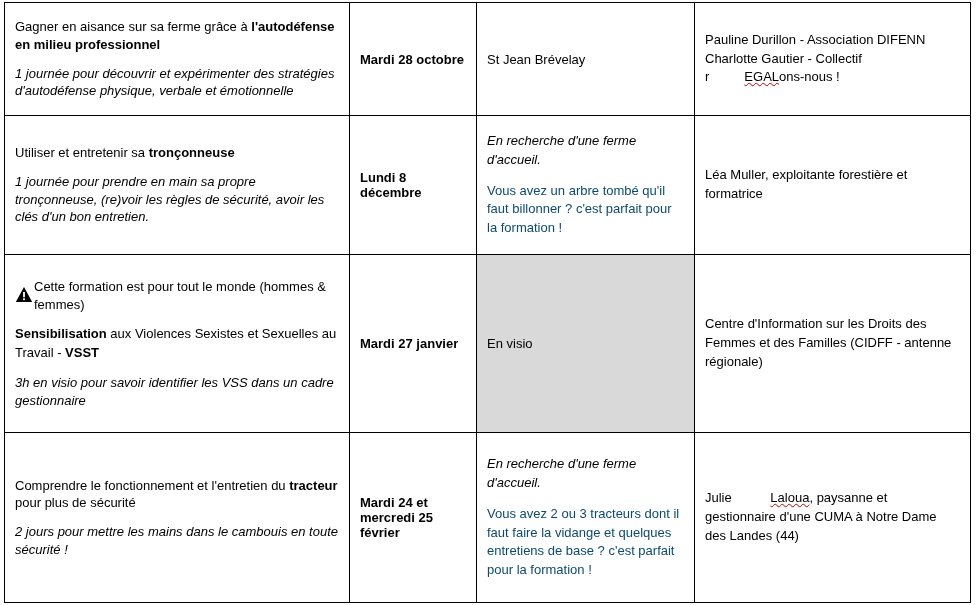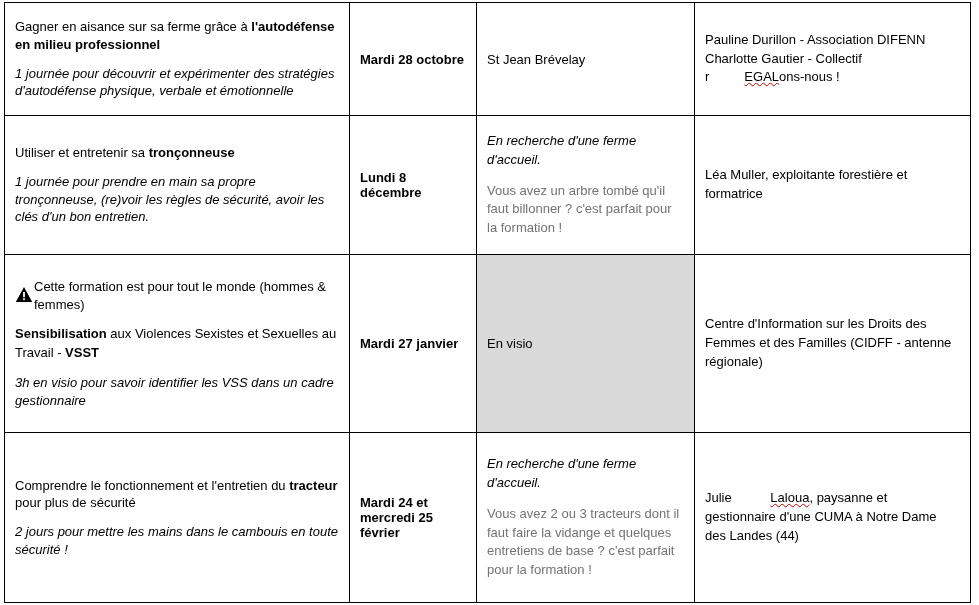--- a/index.html
+++ b/index.html
@@ -45,21 +45,21 @@
   .b { font-weight: bold; }
   .i { font-style: italic; }
   .date-cell {
     font-weight: bold;
     text-align: left;
     vertical-align: middle;
   }
   .place-cell { vertical-align: middle; }
   .who-cell { vertical-align: middle; line-height: 1.45; }
   .italic-block { font-style: italic; line-height: 1.45; }
-  .purple-block { color: #737373; line-height: 1.45; margin-top: 12px; }
+  .purple-block { color: #0c4a6e; line-height: 1.45; margin-top: 12px; }
   .shaded { background: #d9d9d9; margin-top: 48px; }
   .squiggle {
     text-decoration: underline;
     text-decoration-style: wavy;
     text-decoration-color: #c00000;
     text-decoration-thickness: 1px;
     padding-left: 35px;
   }
   .warn-row {
     display: flex;

